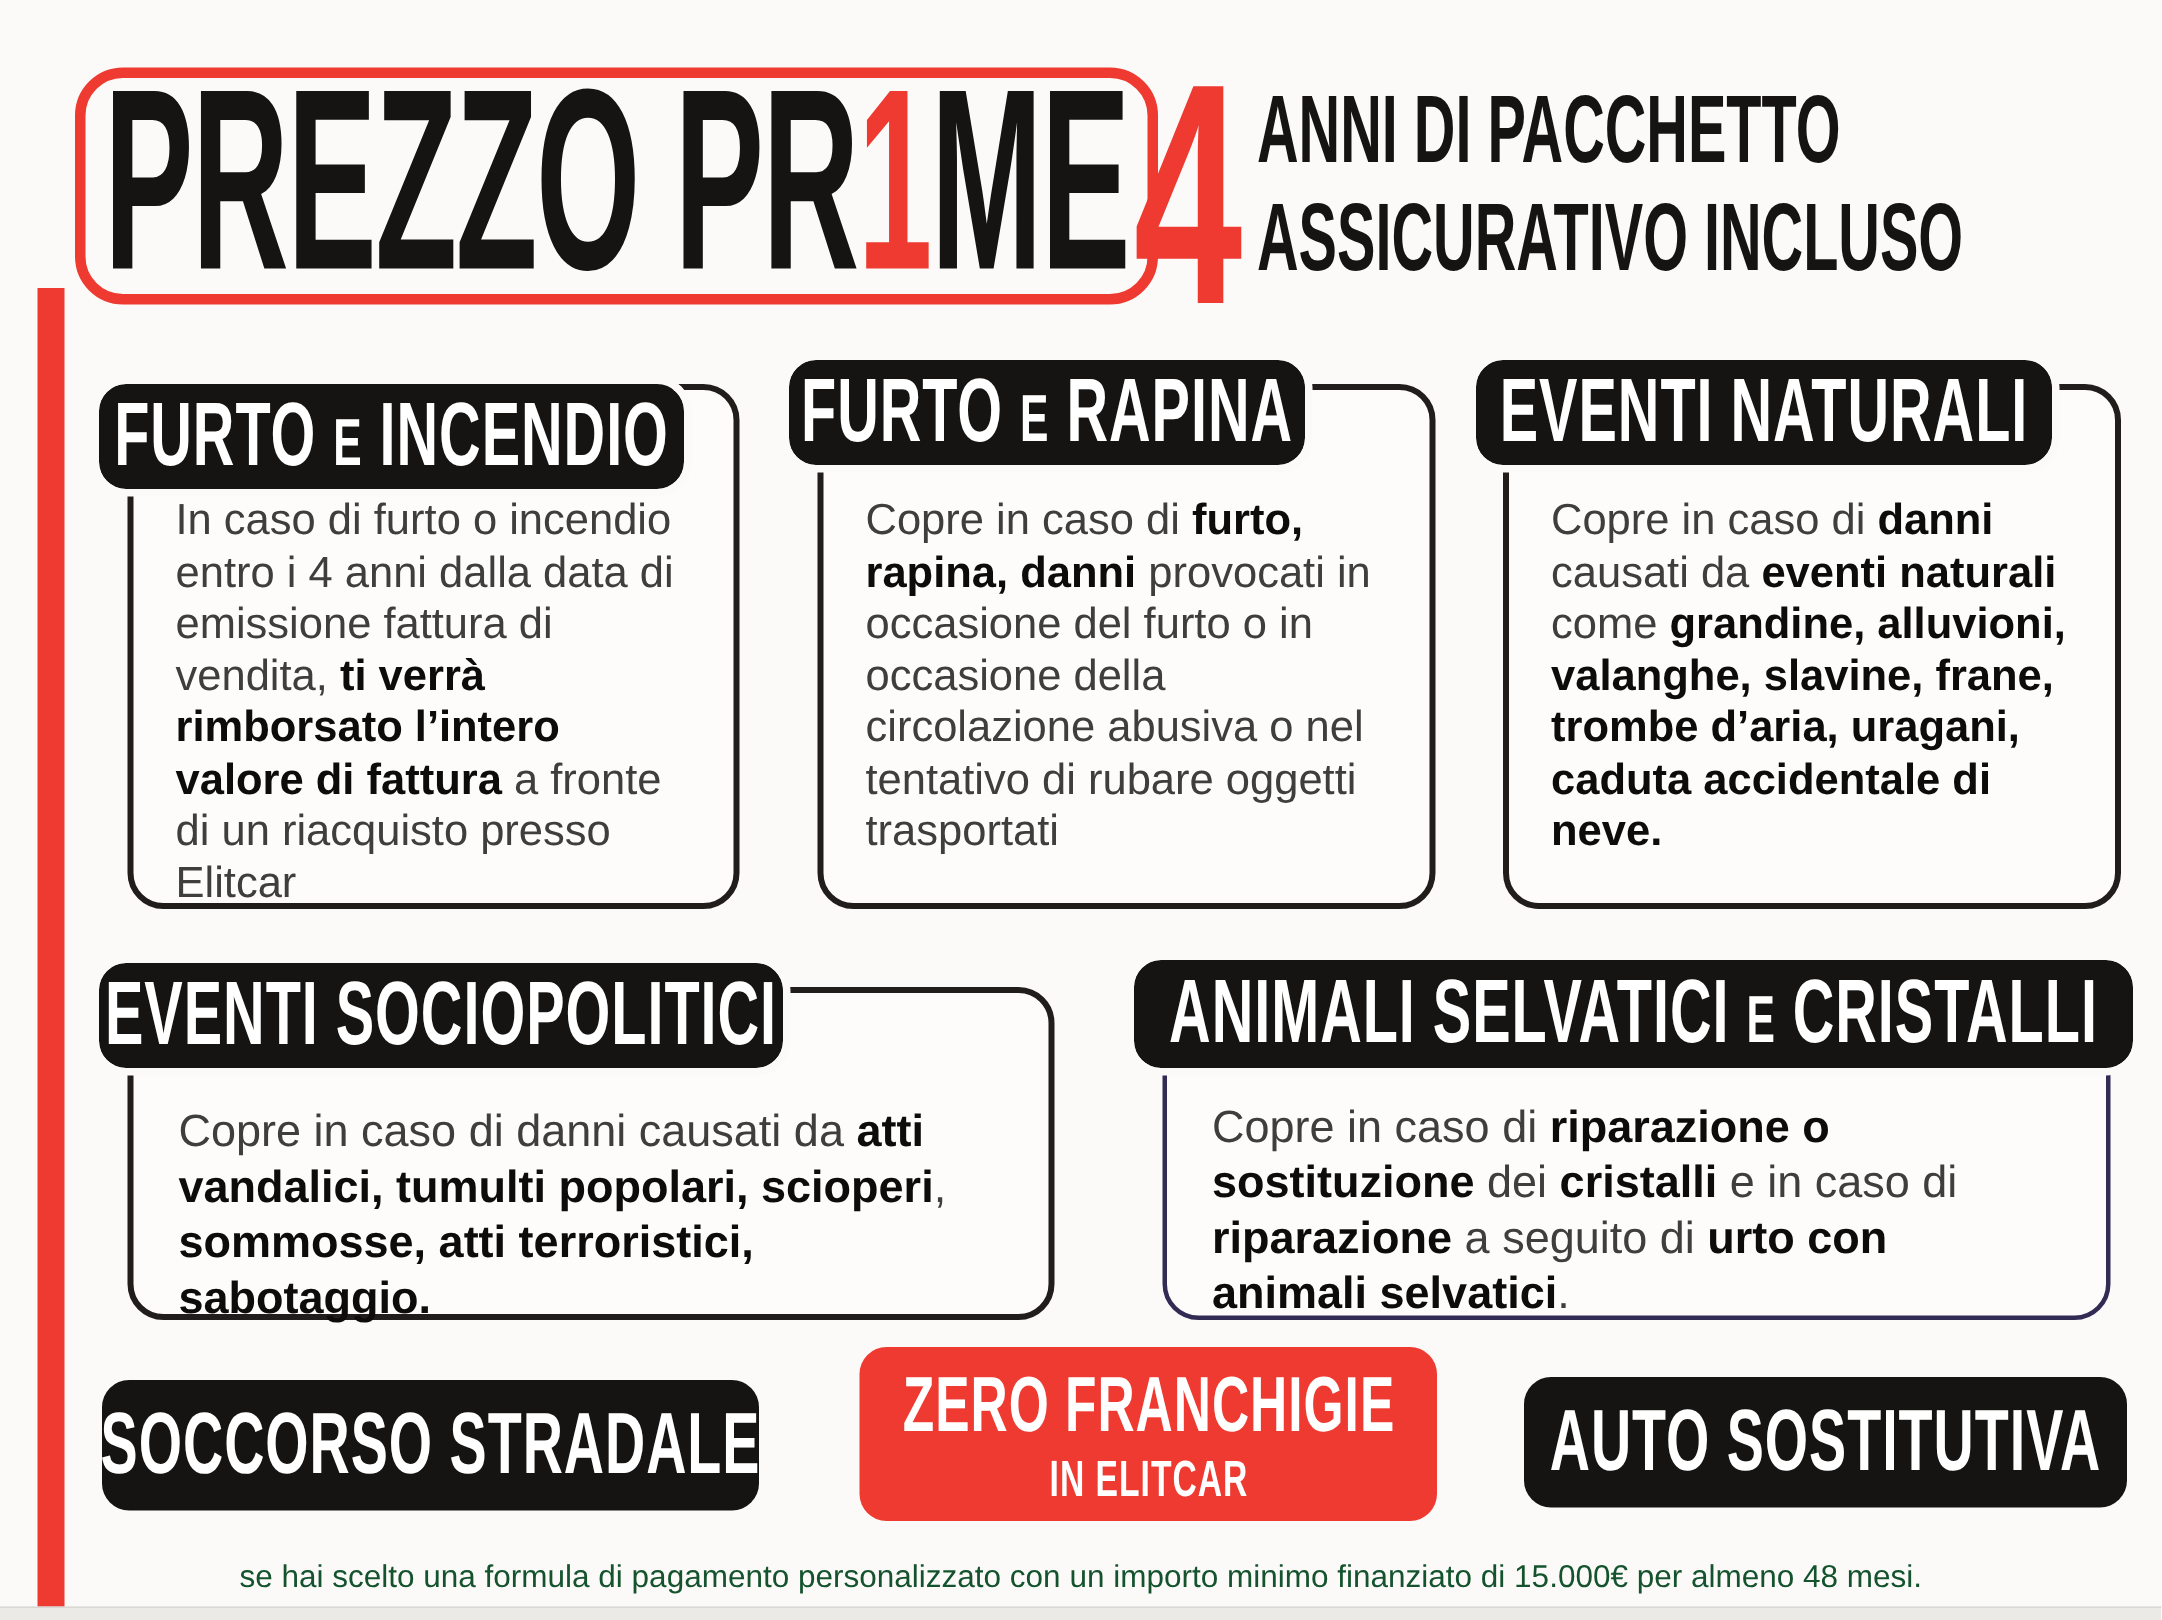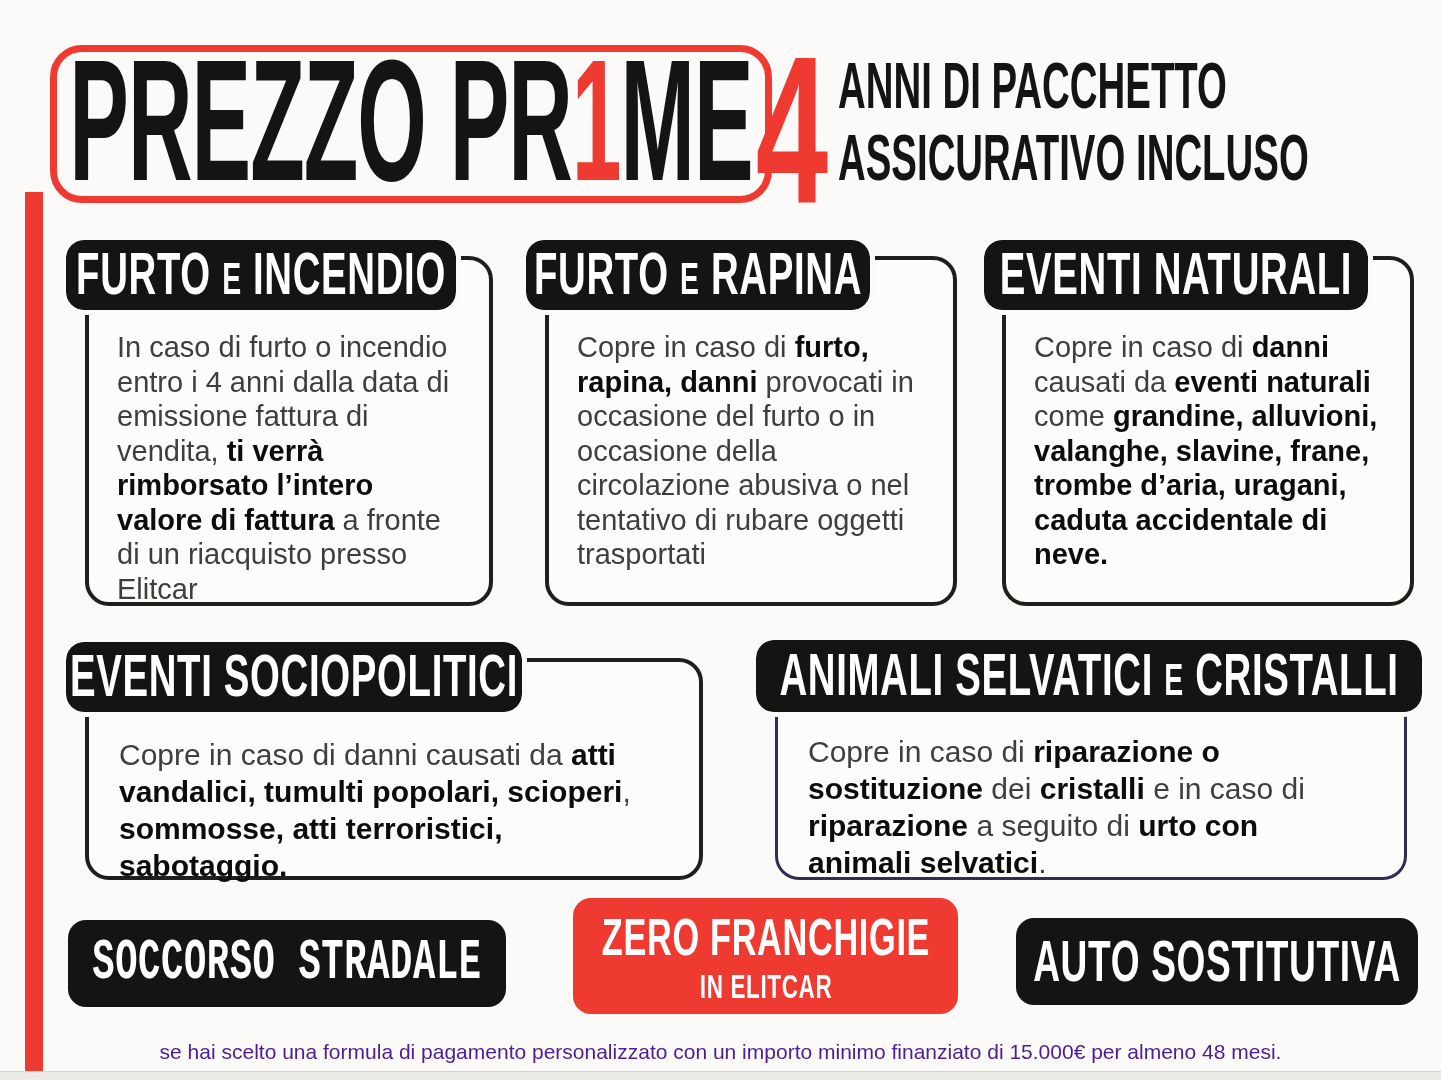--- a/index.html
+++ b/index.html
@@ -58,21 +58,21 @@
     position:absolute;left:50%;top:50%;
     transform:translate(-50%,-52%) scaleX(.64);transform-origin:center;
     white-space:nowrap;font-size:60px;font-weight:bold;color:#ffffff;letter-spacing:1px;line-height:1;
   }
   .body-text{
     position:absolute;left:0;top:0;right:0;bottom:0;margin:12px;
     padding:58px 14px 10px 16px;font-size:29px;line-height:34.5px;color:#3f3e3d;
   }
 
   .c1{left:66px;top:240px;width:429px;height:366px;}
-  .c1 .card-badge{width:390px;height:70px;}
+  .c1 .card-badge{width:390px;height:70px;margin-top:16px;}
   .c1 .card-body{left:19px;top:16px;width:408px;height:350px;}
 
   .c2{left:526px;top:240px;width:431px;height:366px;}
   .c2 .card-badge{width:344px;height:70px;}
   .c2 .card-body{left:19px;top:16px;width:412px;height:350px;}
 
   .c3{left:984px;top:240px;width:432px;height:366px;}
   .c3 .card-badge{width:384px;height:70px;}
   .c3 .card-body{left:18px;top:16px;width:412px;height:350px;}
 
@@ -84,38 +84,38 @@
   .c5{left:756px;top:640px;width:664px;height:242px;}
   .c5 .card-badge{width:666px;height:72px;}
   .c5 .card-body{left:19px;top:18px;width:632px;height:222px;border:3px solid var(--navy);}
   .c5 .body-text{padding:60px 24px 10px 18px;font-size:30px;line-height:37px;}
 
   
   .solo-badge{
     position:absolute;background:var(--ink);border-radius:18px;z-index:2;
   }
   .solo-badge .badge-text{font-size:58px;}
-  .b-soccorso{left:68px;top:920px;width:438px;height:87px;font-family:Liberation Mono, monospace;}
+  .b-soccorso{left:68px;top:920px;width:438px;height:87px;}
   .b-auto{left:1016px;top:918px;width:402px;height:87px;}
 
   .b-zero{
     position:absolute;left:573px;top:898px;width:385px;height:116px;
     background:var(--red);border-radius:18px;z-index:2;
   }
   .zero-l1,.zero-l2{
     position:absolute;left:50%;white-space:nowrap;font-weight:bold;color:#ffffff;line-height:1;
     transform:translate(-50%,-50%) scaleX(.66);transform-origin:center;
   }
   .zero-l1{top:39px;font-size:52px;letter-spacing:1px;}
   .zero-l2{top:88px;font-size:34px;letter-spacing:1px;}
 
   
   .footer{
     position:absolute;left:0;right:0;top:1040px;text-align:center;
-    font-size:21px;color:#4c1d95;z-index:2;
+    font-size:21px;color:#14532d;z-index:2;
   }
   .bottom-strip{
     position:absolute;left:0;top:1071px;width:100%;height:9px;
     background:#eceae7;border-top:1px solid #d9d7d4;z-index:1;
   }
 </style>
 </head>
 <body>
 
 <div class="page">

